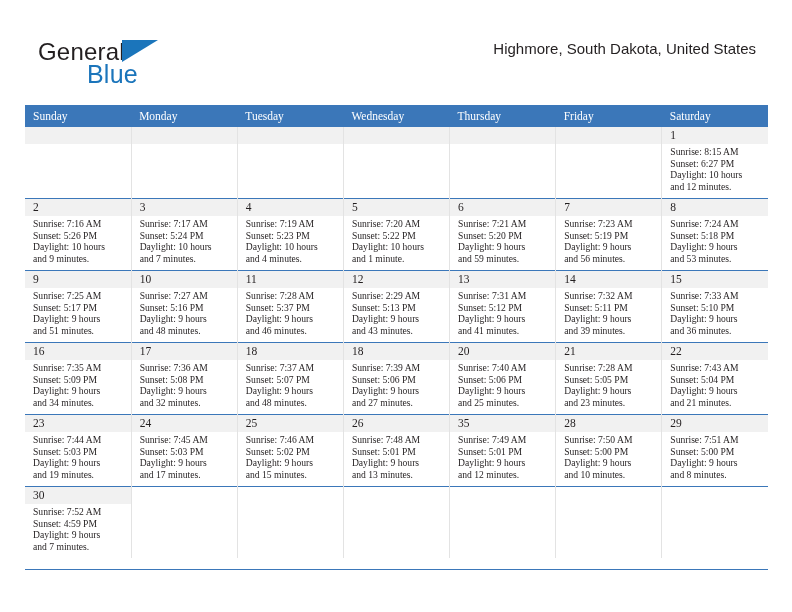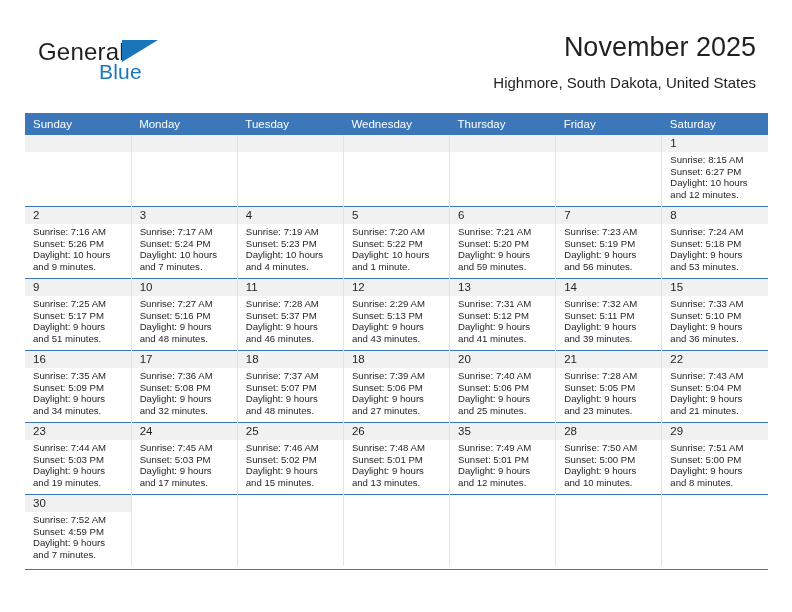--- a/index.html
+++ b/index.html
@@ -42,25 +42,24 @@
     top: 0;
     font-size: 24px;
     letter-spacing: 0.2px;
     color: #231f20;
     font-family: "Liberation Sans", sans-serif;
   }
   .logo-blue {
     position: absolute;
     left: 49px;
     top: 22px;
-    font-size: 21px;
+    font-size: 25px;
     letter-spacing: 0.2px;
     color: #1b75bb;
     font-family: "Liberation Sans", sans-serif;
-    margin-left: 12px;
   }
   .logo-triangle {
     position: absolute;
     left: 84px;
     top: 2px;
     width: 0;
     height: 0;
     border-left: 36px solid #1b75bb;
     border-bottom: 22px solid transparent;
   }
@@ -82,24 +81,25 @@
     color: #231f20;
     line-height: 22px;
     margin-top: 8px;
     white-space: nowrap;
   }
 
   
   .calendar {
     position: absolute;
     left: 25px;
-    top: 113px;
+    top: 105px;
     width: 743px;
     border-collapse: collapse;
     table-layout: fixed;
+    font-family: Liberation Serif, serif;
   }
   .calendar th {
     background: #3b77b9;
     color: #ffffff;
     font-size: 11.5px;
     font-weight: normal;
     text-align: left;
     padding: 5px 0 5px 8px;
     height: 11px;
     border: none;
@@ -162,21 +162,20 @@
 
   <div class="top">
 
     <div class="logo">
       <span class="logo-general">General</span>
       <span class="logo-triangle"></span>
       <span class="logo-blue">Blue</span>
     </div>
 
     <div class="title-block">
-      <div class="month-title">November 2025</div>
       <div class="location">Highmore, South Dakota, United States</div>
     </div>
 
   </div>
 
   <table class="calendar">
     <thead>
       <tr>
         <th>Sunday</th>
         <th>Monday</th>

